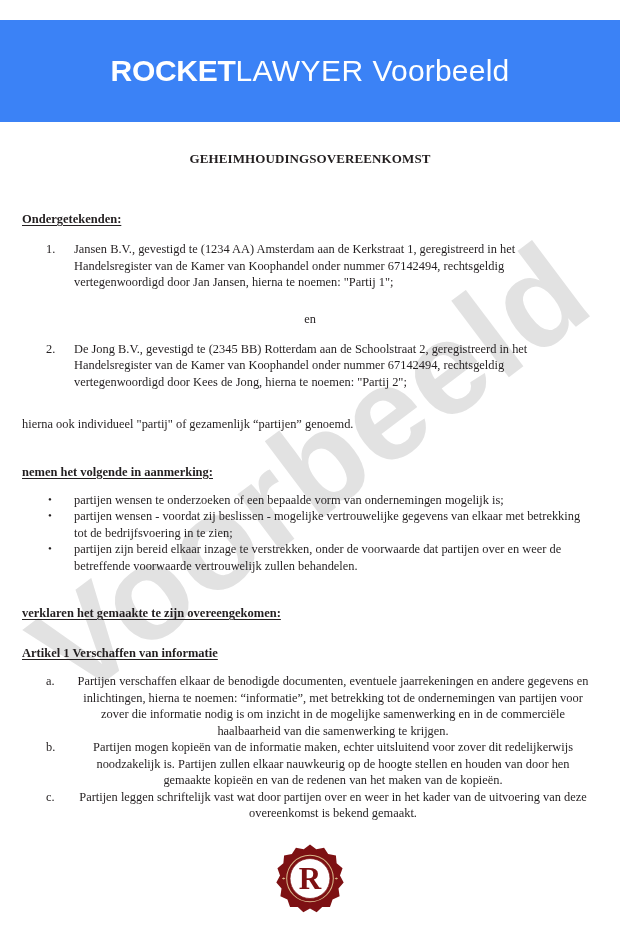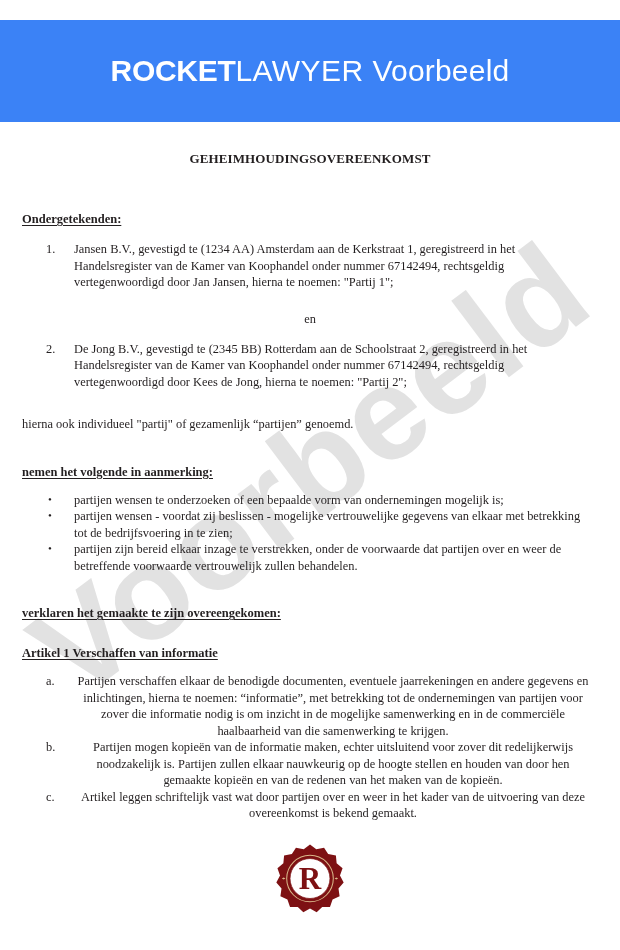--- a/index.html
+++ b/index.html
@@ -262,21 +262,21 @@
       <li class="alpha-item">
         <span class="alpha-marker">a.</span>
         <span class="alpha-text">Partijen verschaffen elkaar de benodigde documenten, eventuele jaarrekeningen en andere gegevens en inlichtingen, hierna te noemen: “informatie”, met betrekking tot de ondernemingen van partijen voor zover die informatie nodig is om inzicht in de mogelijke samenwerking en in de commerciële haalbaarheid van die samenwerking te krijgen.</span>
       </li>
       <li class="alpha-item">
         <span class="alpha-marker">b.</span>
         <span class="alpha-text">Partijen mogen kopieën van de informatie maken, echter uitsluitend voor zover dit redelijkerwijs noodzakelijk is. Partijen zullen elkaar nauwkeurig op de hoogte stellen en houden van door hen gemaakte kopieën en van de redenen van het maken van de kopieën.</span>
       </li>
       <li class="alpha-item">
         <span class="alpha-marker">c.</span>
-        <span class="alpha-text">Artikel leggen schriftelijk vast wat door partijen over en weer in het kader van de uitvoering van deze overeenkomst is bekend gemaakt.</span>
+        <span class="alpha-text">Partijen leggen schriftelijk vast wat door partijen over en weer in het kader van de uitvoering van deze overeenkomst is bekend gemaakt.</span>
       </li>
     </ul>
 
   </div>
 
   <div class="footer-logo">
     <svg class="logo-svg" width="74" height="74" viewBox="0 0 100 100">
       <path fill="#7d1113" d="M50 2
         L58.5 8.5 L69 6.5 L74.5 15 L85 17 L86 27.5 L94 34 L90.5 44 L95.5 53.5
         L88.5 61.5 L90 72 L80.5 76.5 L77 86.5 L66.5 86.5 L59 93.5 L50 88.5

